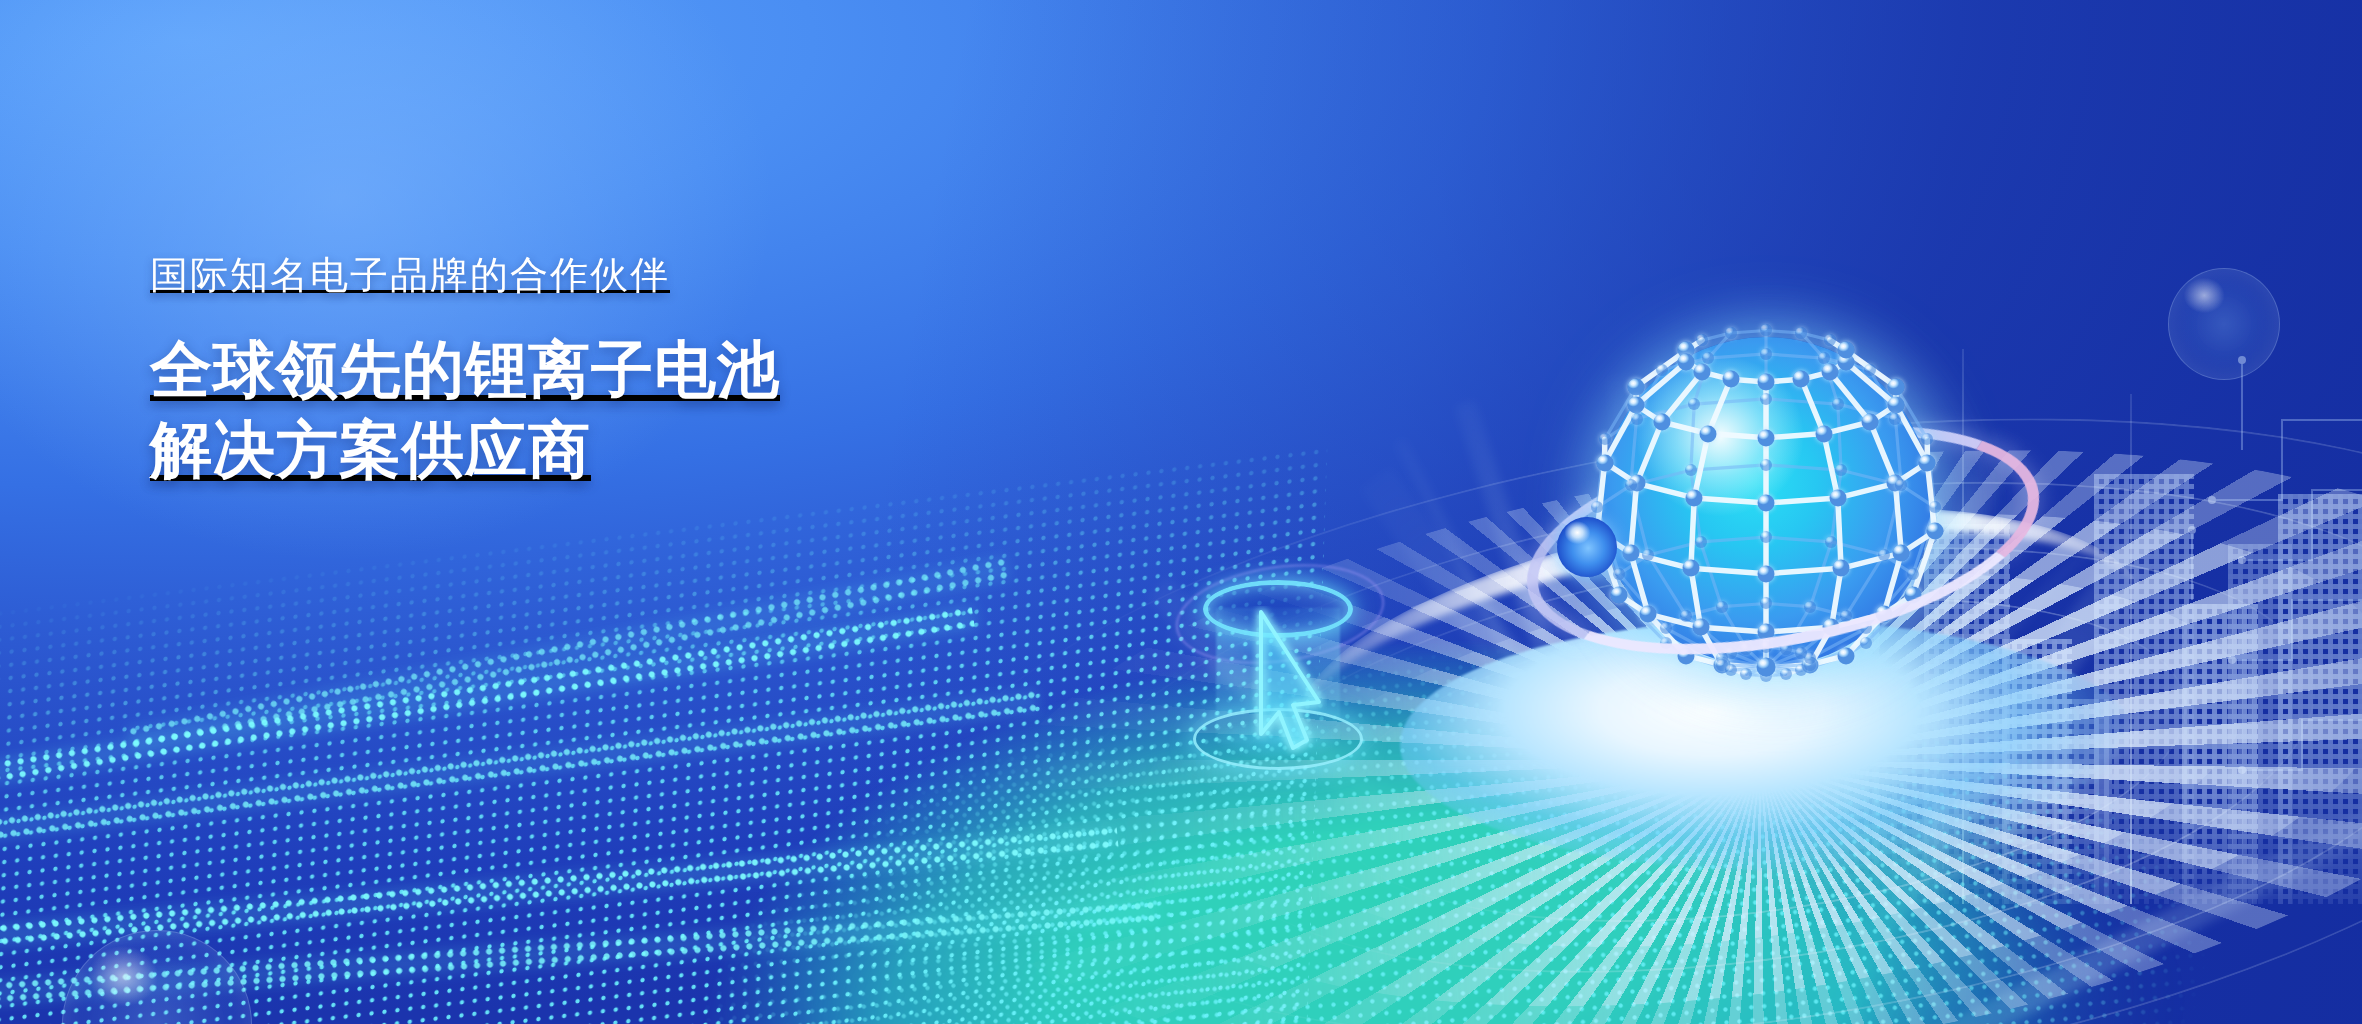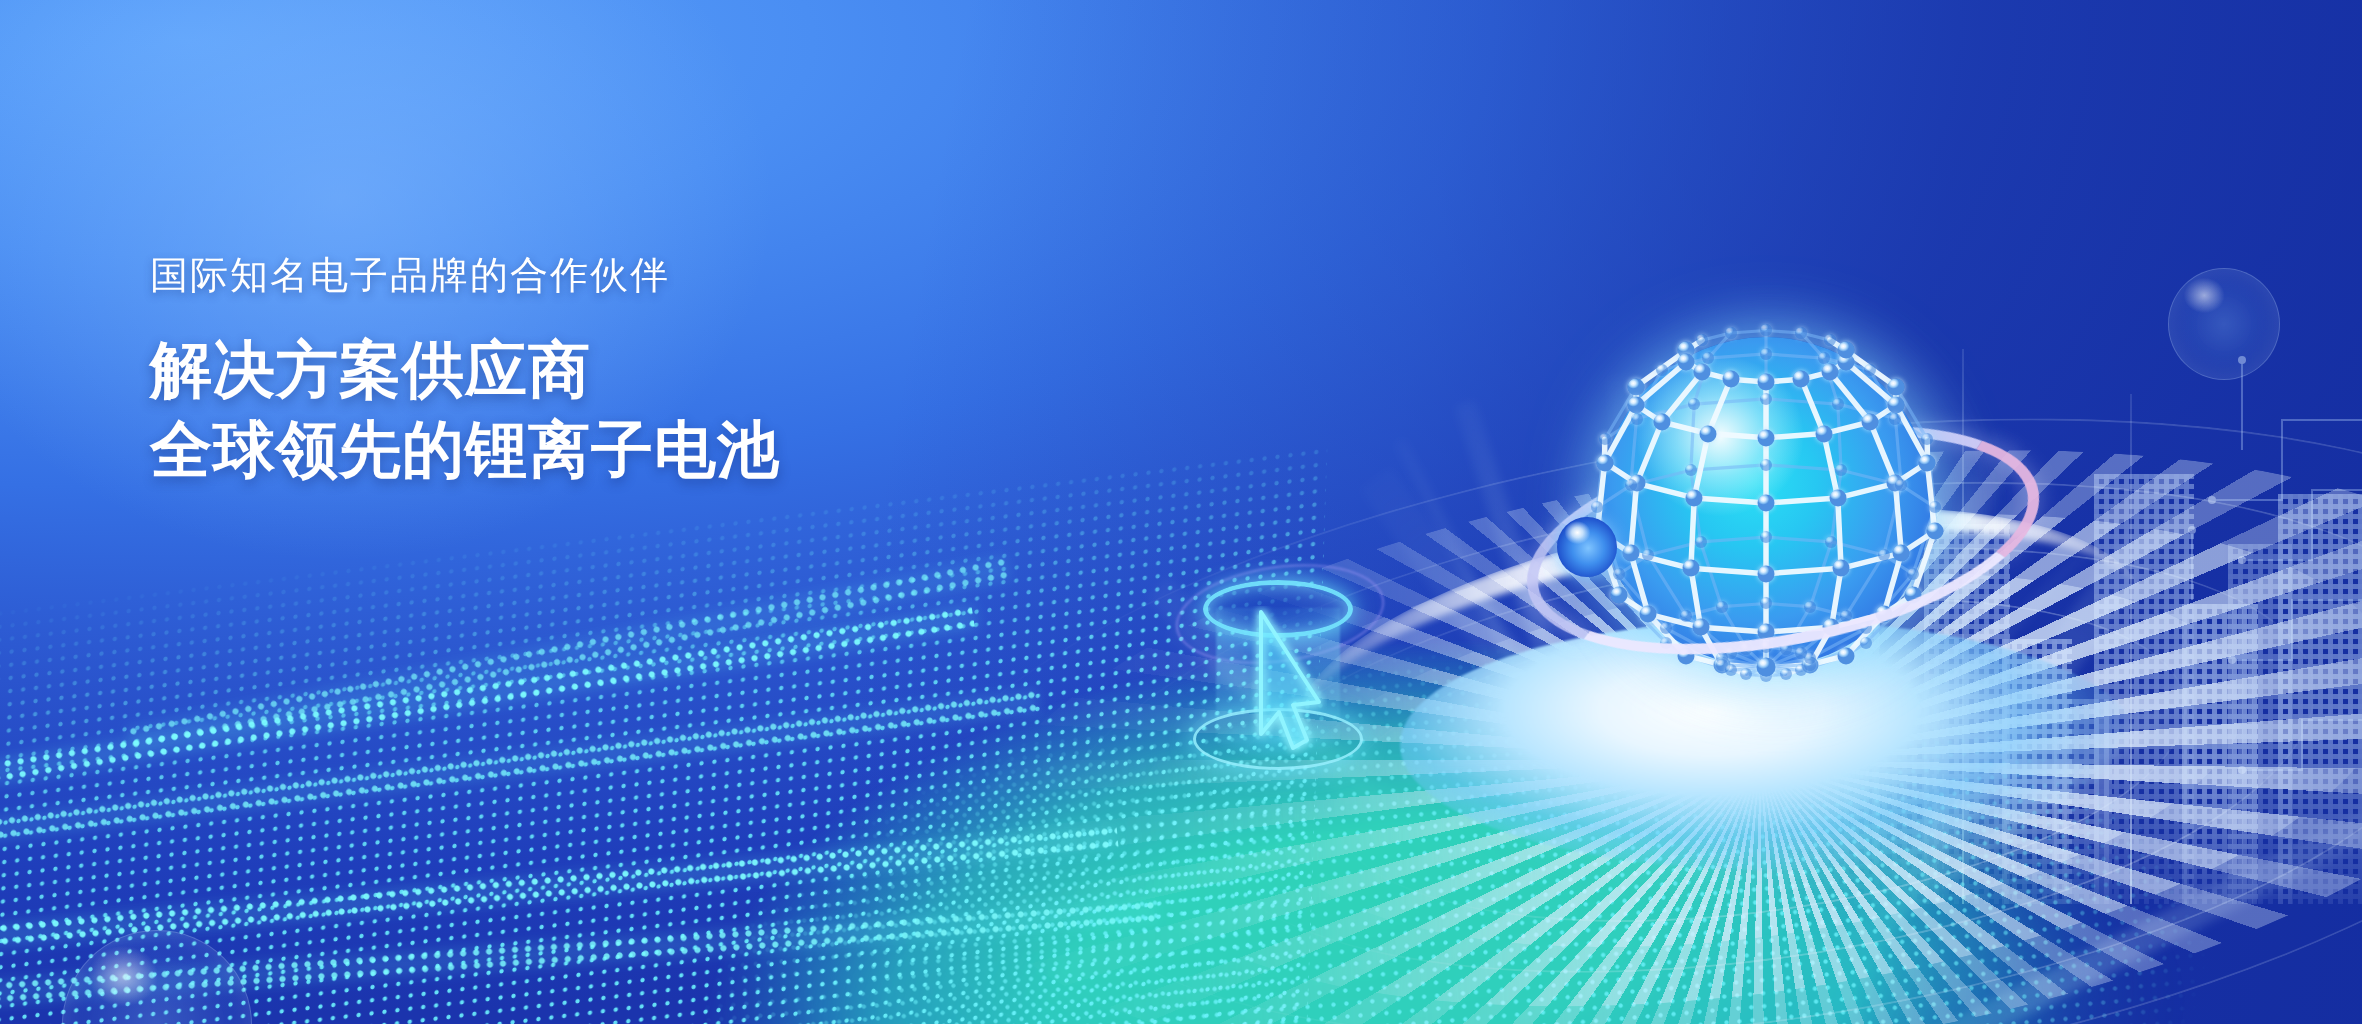--- a/index.html
+++ b/index.html
@@ -221,21 +221,21 @@
       radial-gradient(30% 26% at 32% 24%, rgba(255,255,255,.55), rgba(255,255,255,0) 62%),
       radial-gradient(closest-side, rgba(140,195,255,.26), rgba(120,180,255,.10) 72%, rgba(110,170,255,.02) 100%);
     border:1px solid rgba(200,225,255,.30);
     box-shadow:inset 0 0 26px rgba(190,225,255,.22);
   }
 
   
   .traces{ position:absolute; right:0; top:300px; width:420px; height:560px; opacity:.45; pointer-events:none; }
 
   
-  .copy{ position:absolute; left:150px; top:252px; width:900px; z-index:40; }
+  .copy{ position:absolute; left:150px; top:252px; width:900px; z-index:40;text-decoration:underline; }
   .eyebrow{
     font-size:38px; font-weight:400; color:#ffffff; letter-spacing:2px;
     line-height:1.25;
     text-shadow:0 3px 9px rgba(18,44,120,.45);
     white-space:nowrap;
   }
   .headline{
     margin-top:30px;
     font-size:62px; font-weight:700; color:#ffffff; letter-spacing:1px;
     line-height:1.30;
@@ -657,18 +657,18 @@
       <path d="M30 6 L30 128 L48 106 L62 142 L76 134 L62 99 L88 96 Z" fill="rgba(90,225,255,0.20)" stroke="#8ff4ff" stroke-width="4" stroke-linejoin="round" filter="url(#neon)"></path>
     </svg>
   </div>
 
   <div class="bubble" style="left:2168px; top:268px; width:112px; height:112px;"></div>
   <div class="bubble" style="left:62px; top:930px; width:190px; height:190px;"></div>
 
   <div class="copy">
     <div class="eyebrow">国际知名电子品牌的合作伙伴</div>
     <div class="headline">
+      <div>全球领先的锂离子电池</div>
       <div>解决方案供应商</div>
-      <div>全球领先的锂离子电池</div>
     </div>
   </div>
 
 </div>
 
 </body></html>

